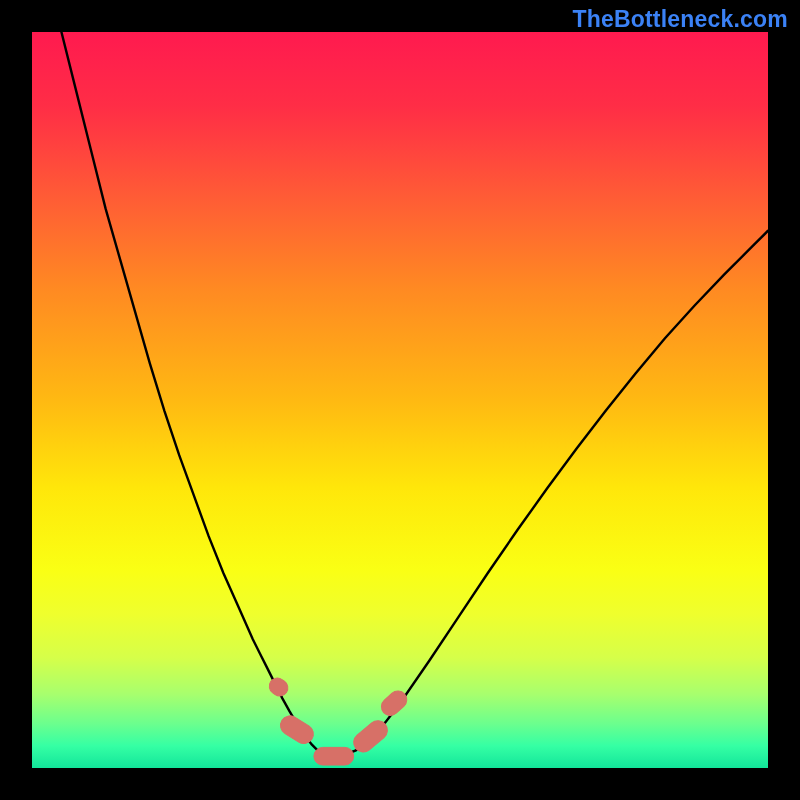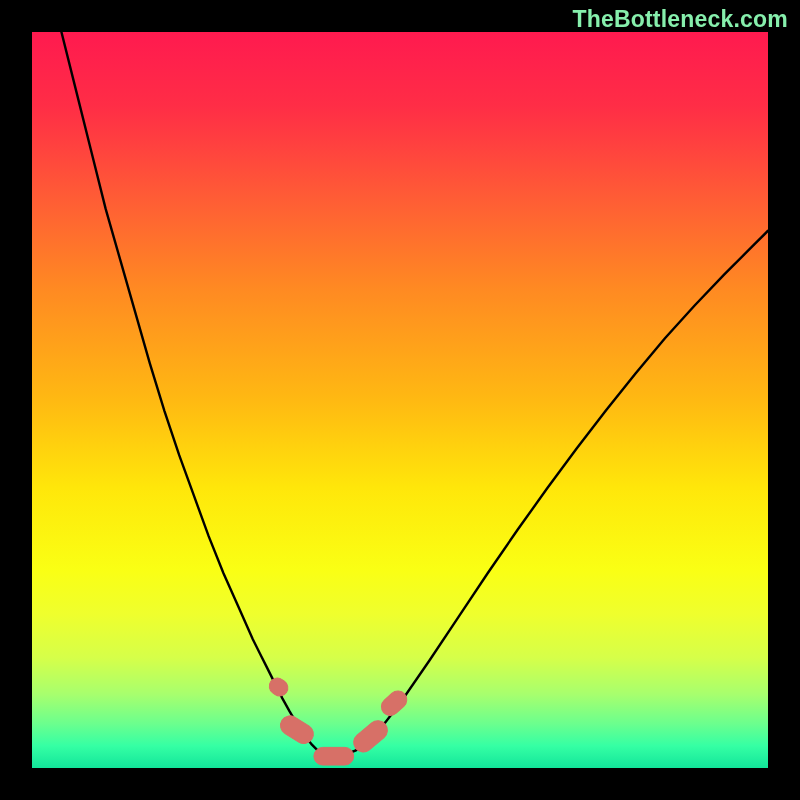--- a/index.html
+++ b/index.html
@@ -24,21 +24,21 @@
     left: 32px;
     top: 32px;
     width: 736px;
     height: 736px;
     overflow: hidden;
   }
   .attribution {
     position: absolute;
     top: 6px;
     right: 12px;
-    color: #86efac;
+    color: #3b82f6;
     font-size: 23px;
     font-weight: 600;
     letter-spacing: 0.2px;
     font-family: Arial, Helvetica, sans-serif;
   }
   svg { display: block; }
 </style>
 </head>
 <body>
 

